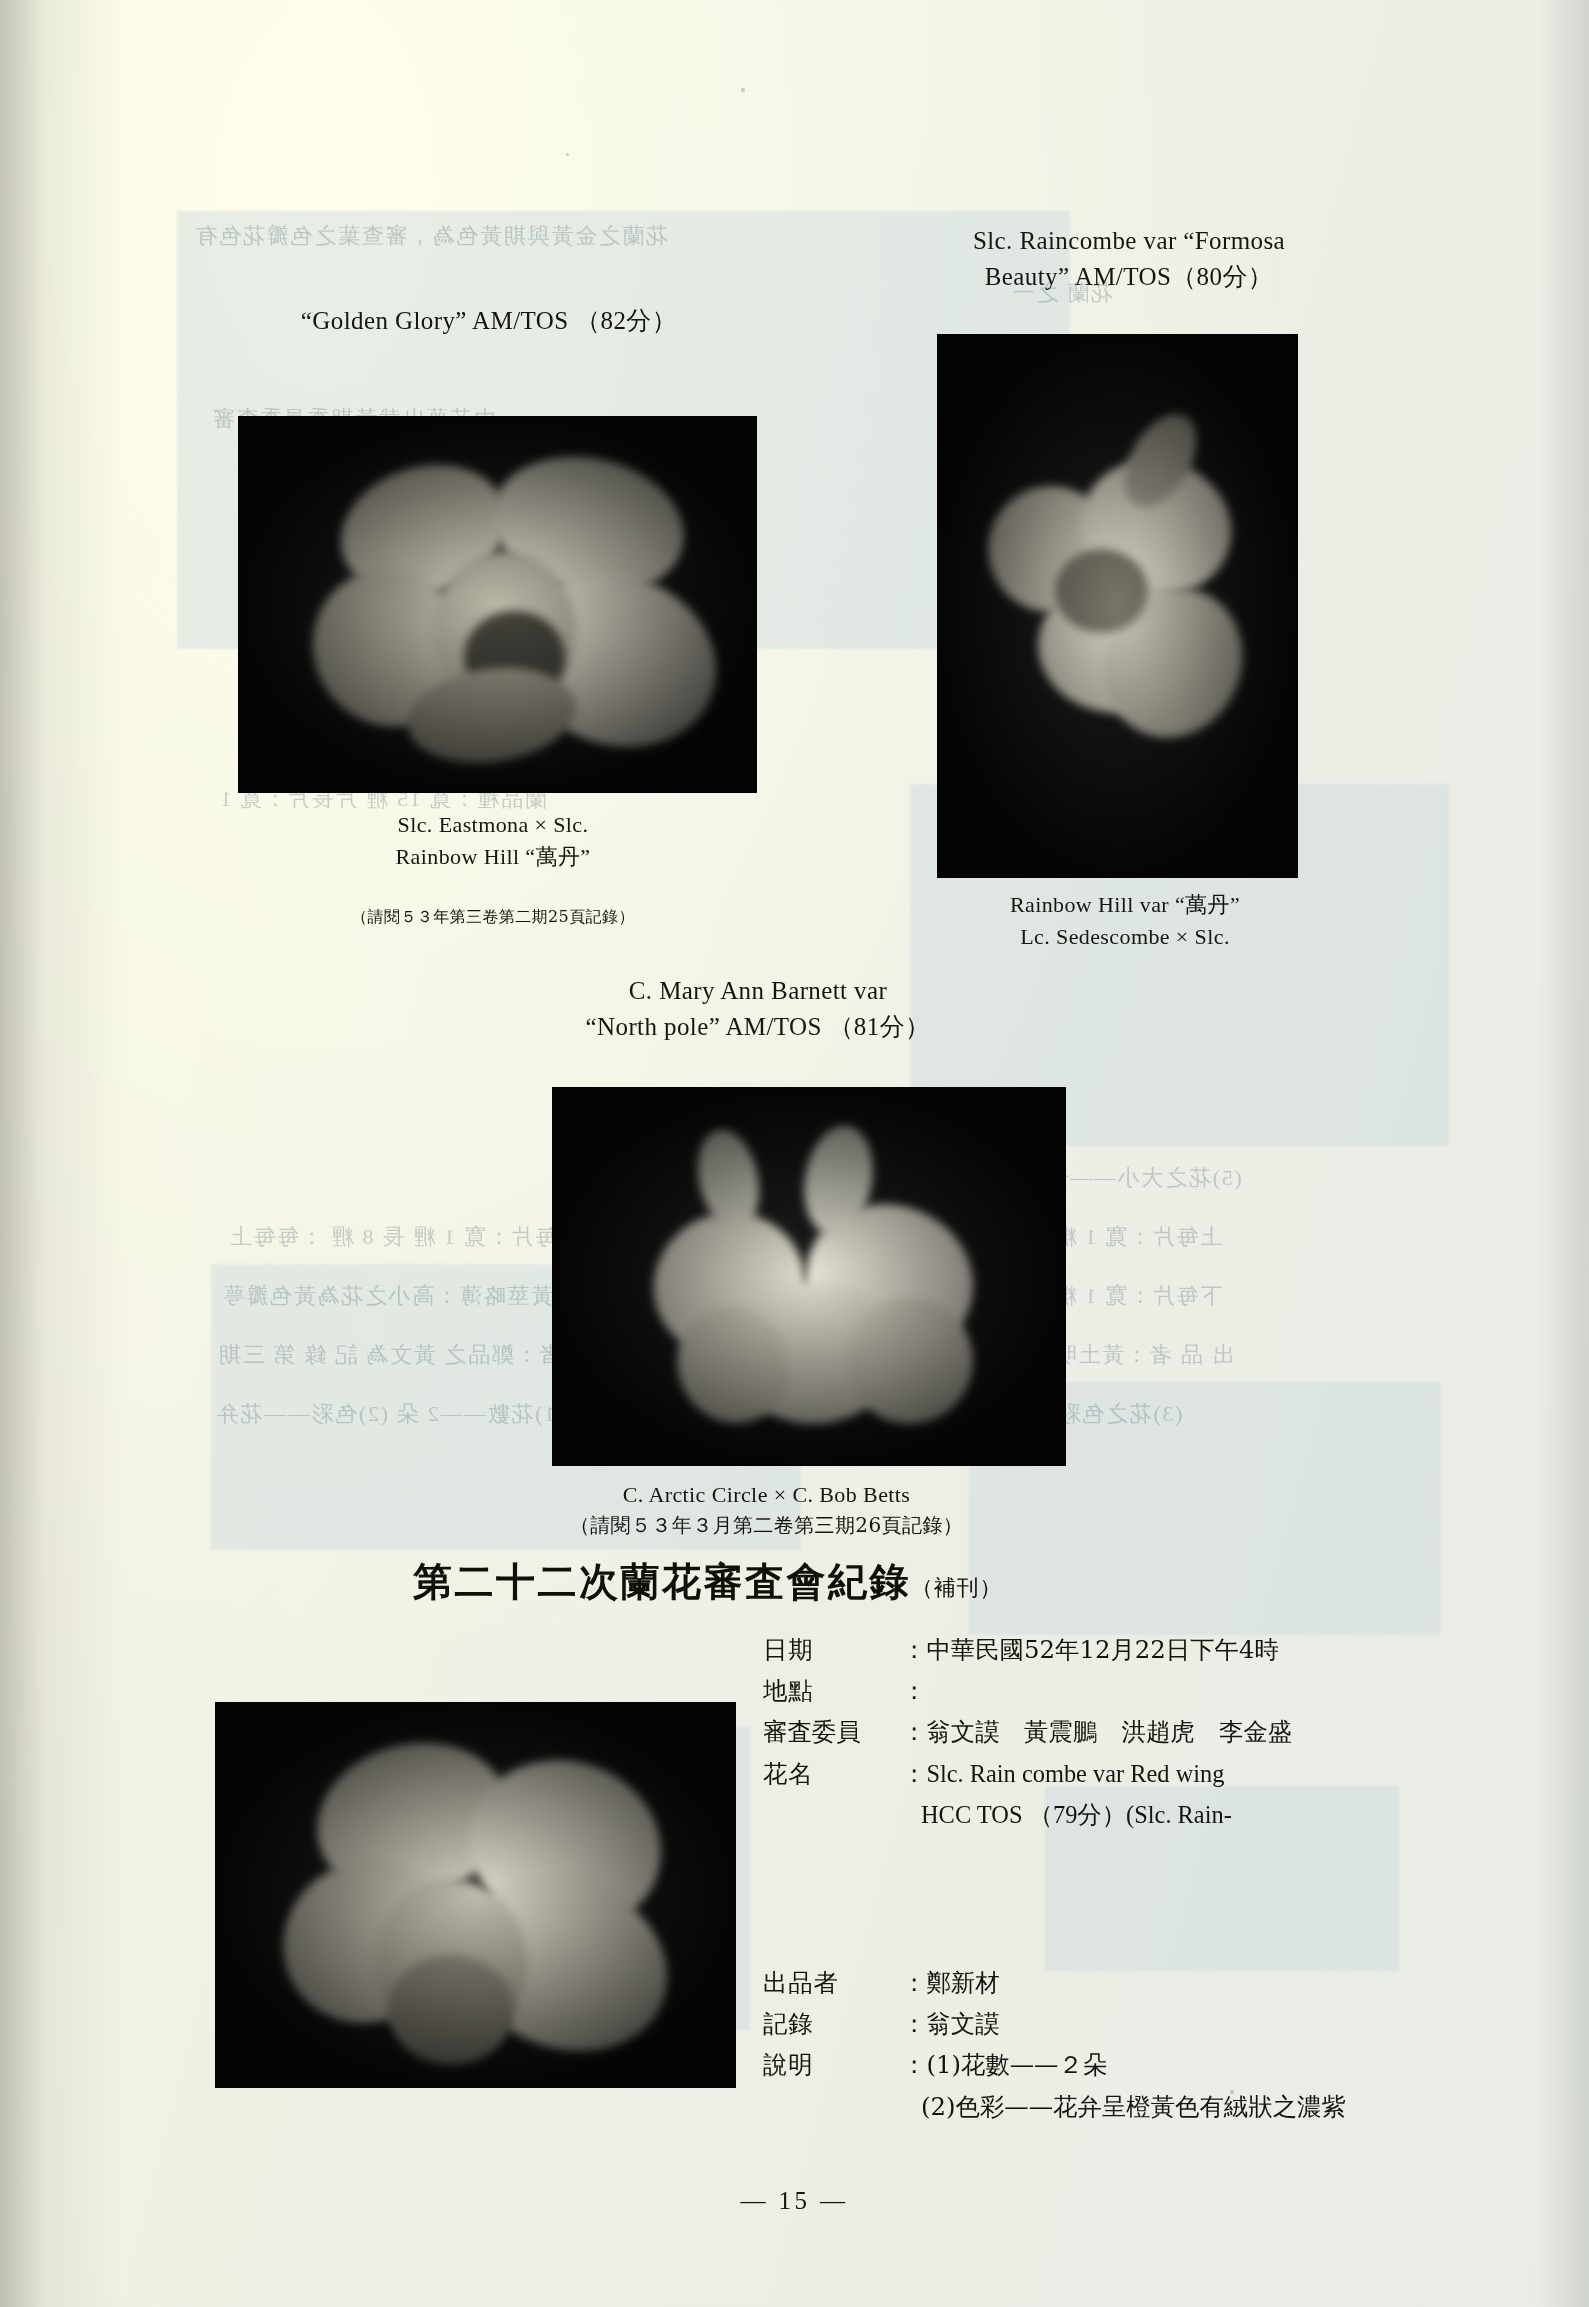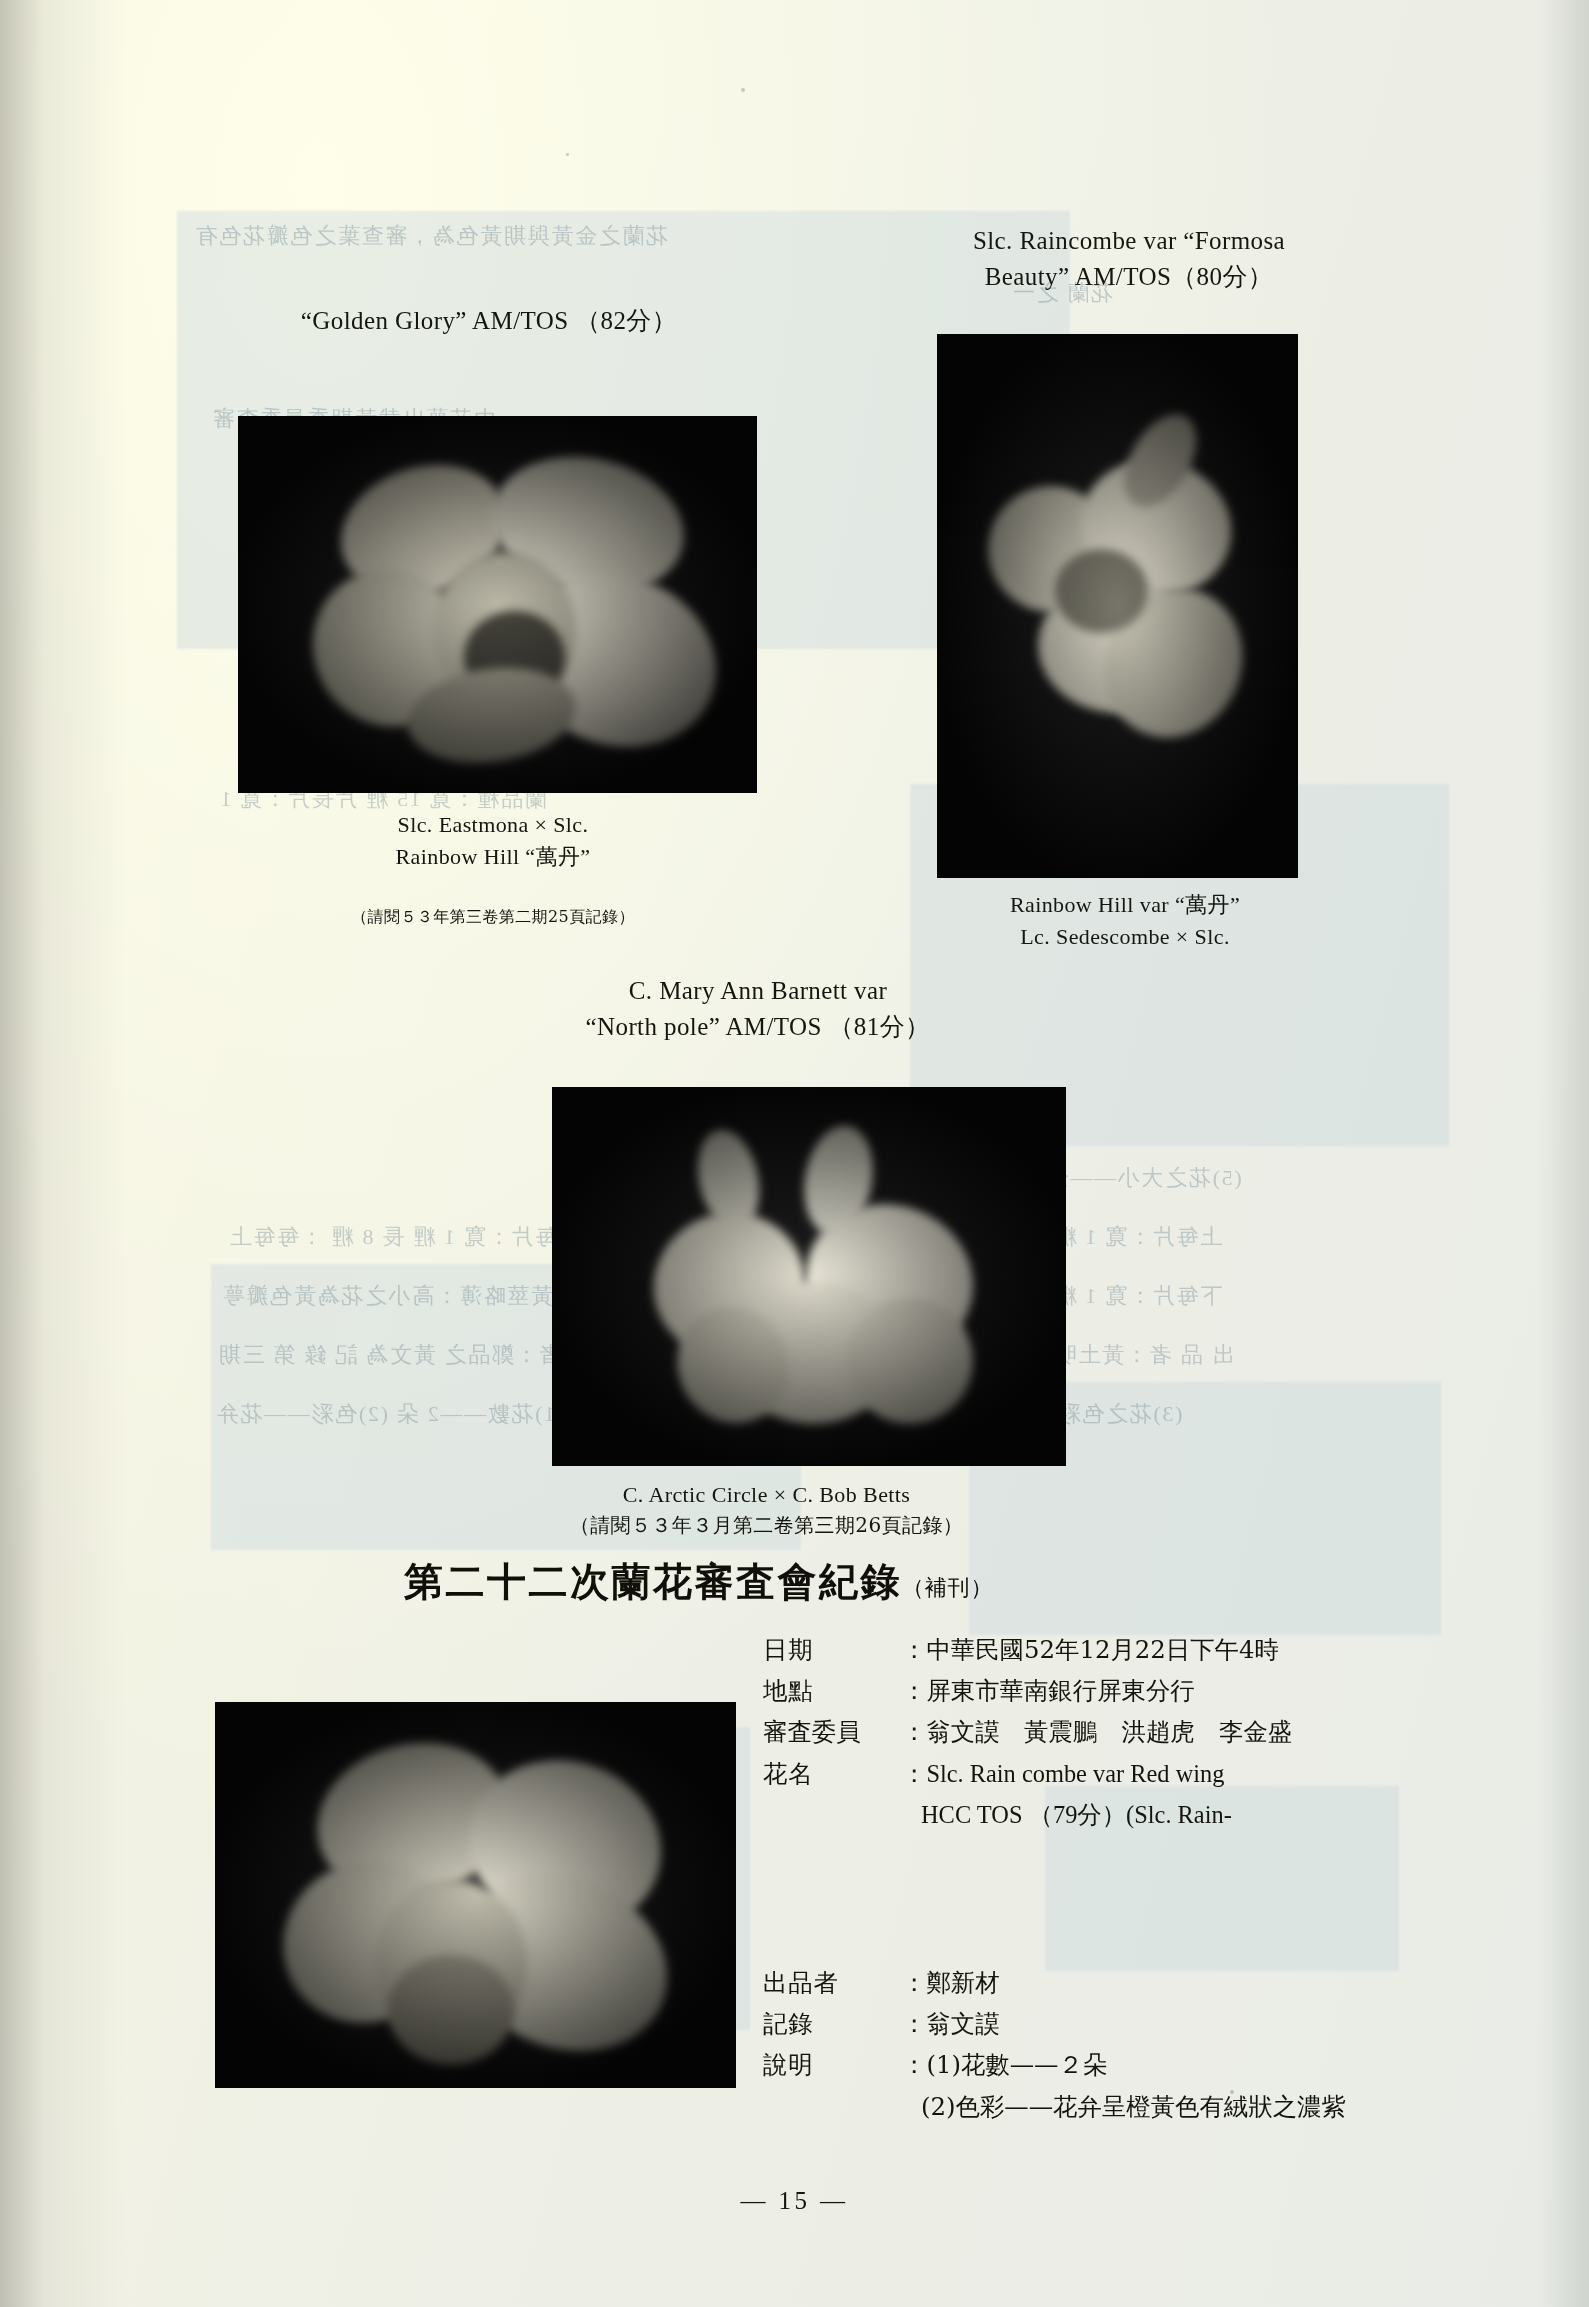--- a/index.html
+++ b/index.html
@@ -79,21 +79,21 @@
     font-family: "Liberation Serif", serif;
     line-height: 1.45;
   }
   .cap-lg { font-size: 25px; letter-spacing: 0.4px; }
   .cap-md { font-size: 22px; letter-spacing: 0.4px; }
   .cap-cjk { font-family: "DejaVu Serif", serif; }
 
   
   .main-heading {
     position: absolute;
-    left: 404px;
+    left: 413px;
     top: 1555px;
     width: 758px;
     color: #101009;
     font-family: "DejaVu Serif", serif;
     font-weight: bold;
     font-size: 39px;
     letter-spacing: 2.5px;
     white-space: nowrap;
   }
   .main-heading .sub {
@@ -277,21 +277,20 @@
 
   <div class="rec-row">
     <span class="rec-label">日期</span>
     <span class="rec-colon">：</span>
     <span class="rec-val">中華民國52年12月22日下午4時</span>
   </div>
 
   <div class="rec-row">
     <span class="rec-label">地點</span>
     <span class="rec-colon">：</span>
-    <span class="rec-val">屏東市華南銀行屏東分行</span>
   </div>
 
   <div class="rec-row">
     <span class="rec-label wide">審査委員</span>
     <span class="rec-colon">：</span>
     <span class="rec-val">翁文謨　黃震鵬　洪趙虎　李金盛</span>
   </div>
 
   <div class="rec-row">
     <span class="rec-label">花名</span>

